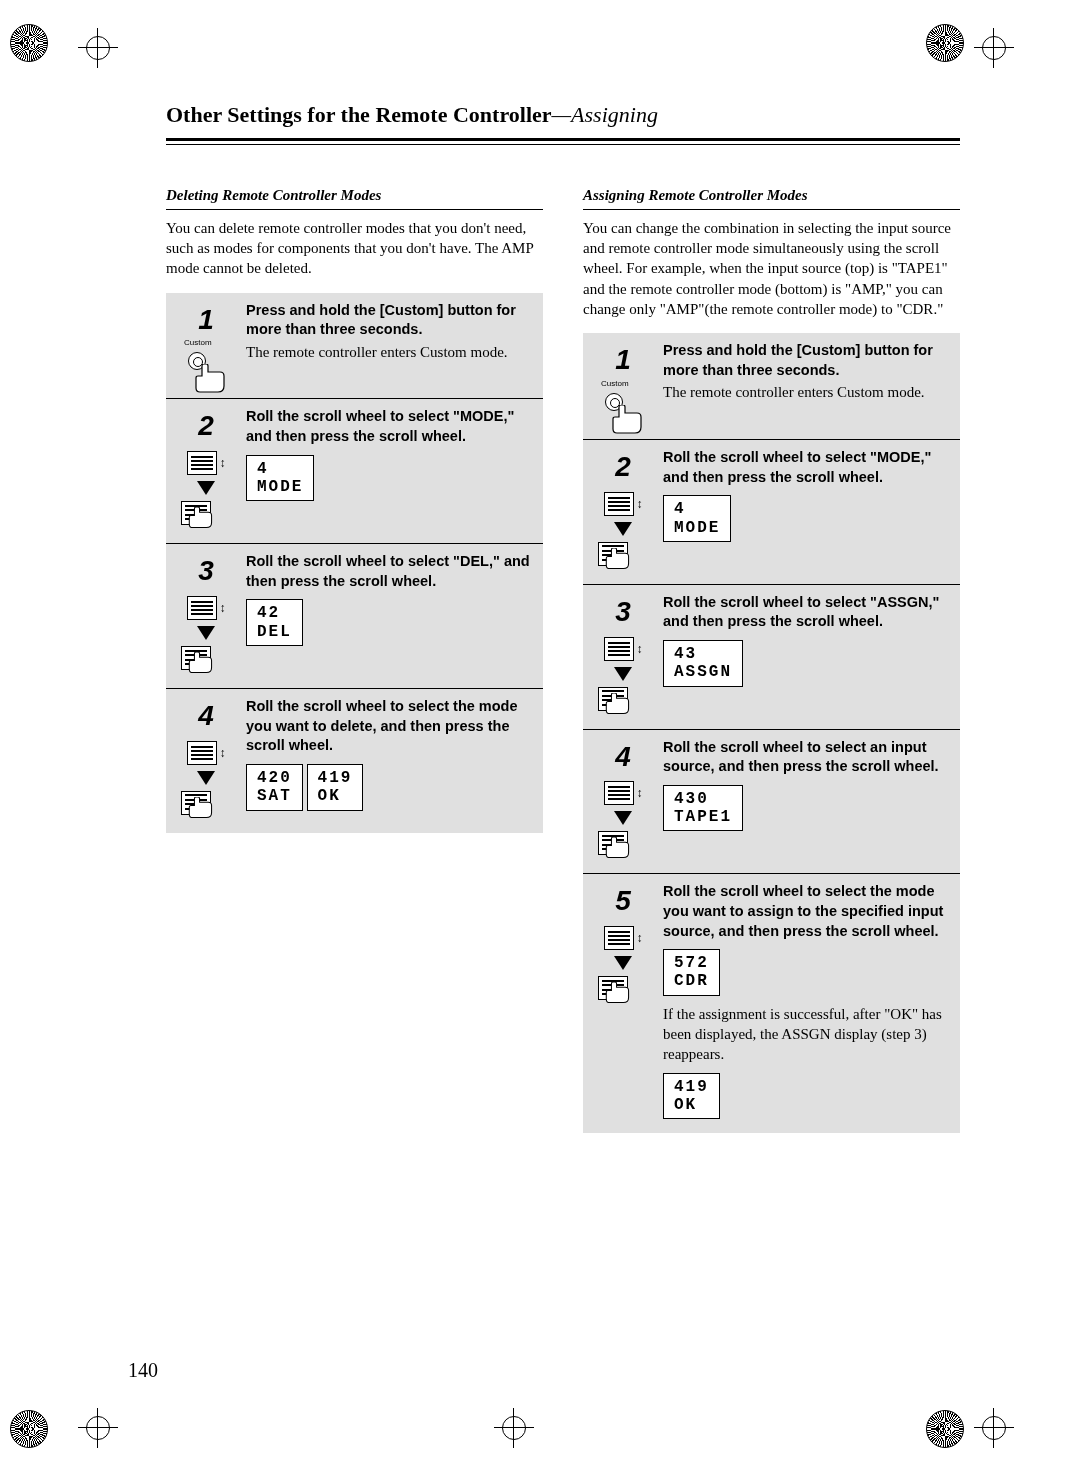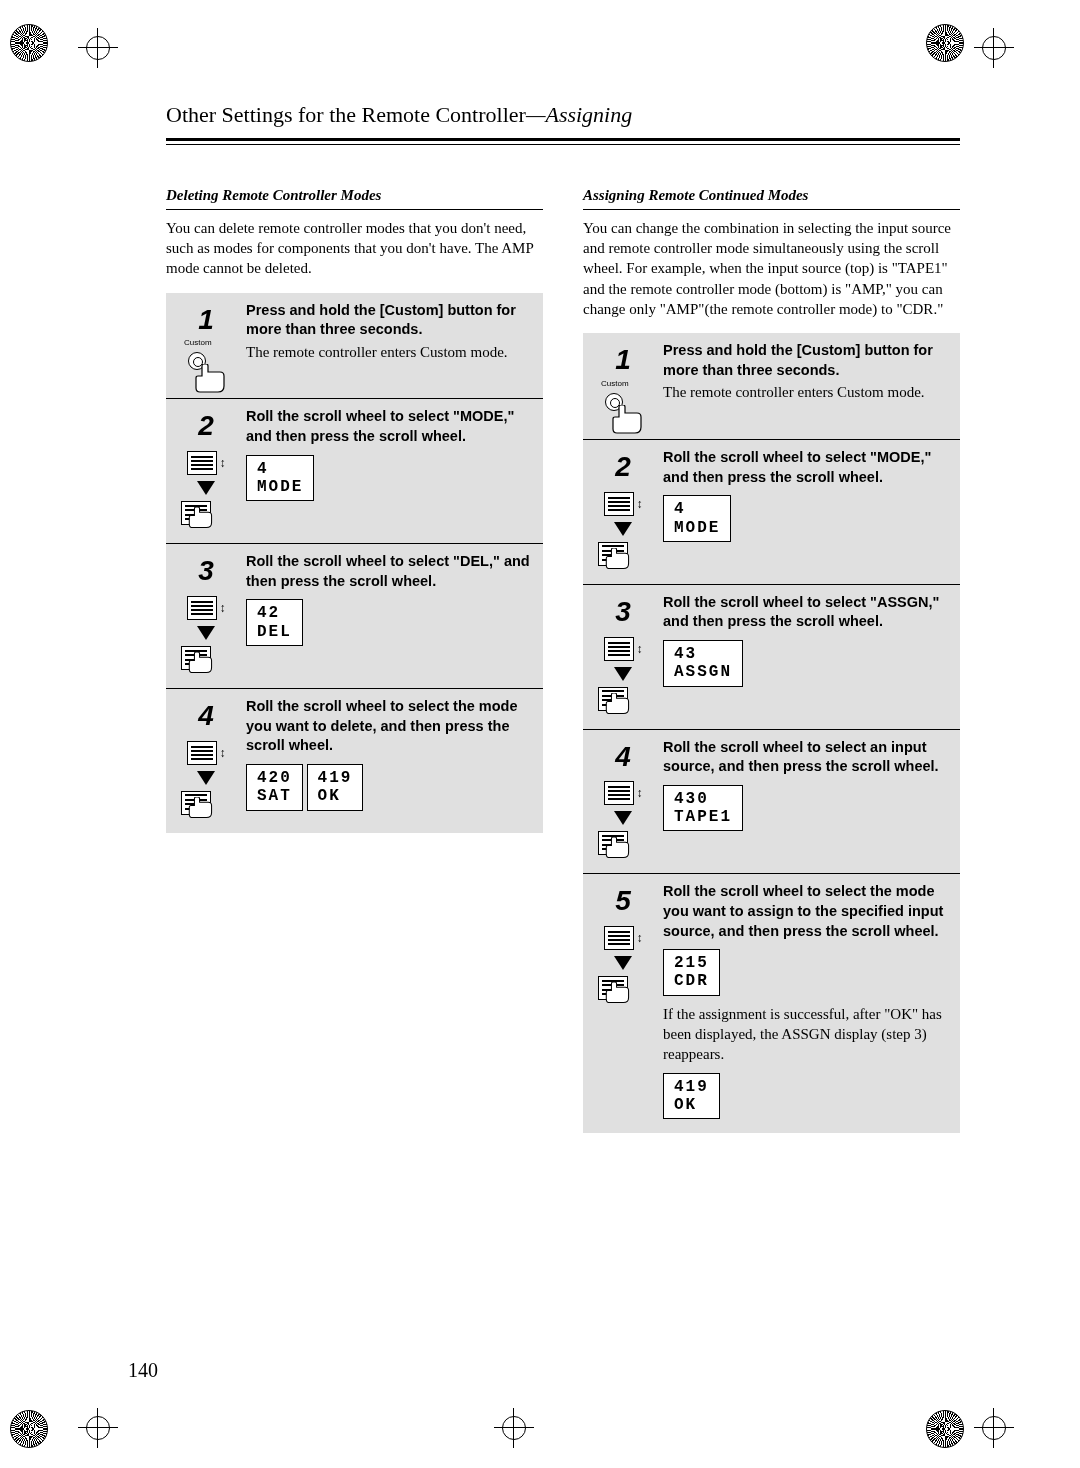--- a/index.html
+++ b/index.html
@@ -7,21 +7,21 @@
     background: #fff;
     font-family: "Times New Roman", Times, serif;
     width: 1080px;
     height: 1468px;
     position: relative;
     padding: 100px 120px 60px 166px;
     font-size: 15px;
     line-height: 1.35;
   }
   .page-title { font-size: 22px; margin-bottom: 8px; }
-  .page-title .main { font-weight: normal; }
+  .page-title .main { font-weight: bold; }
   .page-title .cont { font-style: italic; font-weight: normal; }
   .hr-thick { border: none; border-top: 3px solid #000; margin-bottom: 3px; }
   .hr-thin  { border: none; border-top: 1px solid #000; }
 
   .columns { display: flex; gap: 40px; margin-top: 40px; }
   .col { flex: 1; }
 
   .subtitle { font-weight: bold; font-style: italic; font-size: 15px; margin-bottom: 4px; }
   .sub-rule { border: none; border-top: 1px solid #000; margin-bottom: 8px; }
 
@@ -267,21 +267,21 @@
 SAT</div>
           <div class="lcd">419
 OK</div>
         </div>
       </div>
 
     </div>
   </div>
 
   <div class="col">
-    <div class="subtitle">Assigning Remote Continued Modes</div>
+    <div class="subtitle">Assigning Remote Controller Modes</div>
     <hr class="sub-rule">
     <div class="intro">You can change the combination in selecting the input source and remote controller mode simultaneously using the scroll wheel. For example, when the input source (top) is "TAPE1" and the remote controller mode (bottom) is "AMP," you can change only "AMP"(the remote controller mode) to "CDR."</div>
 
     <div class="steps">
 
       <div class="step">
         <div class="step-left">
           <div class="step-num">1</div>
           <div class="icon-custom">
             <div class="label">Custom</div>
@@ -423,21 +423,21 @@
                   <div class="l"></div>
                 </div>
               <svg viewBox="0 0 50 42" style="position:absolute;top:6px;left:6px;width:44px;height:36px;">
                   <path d="M8 2 v8 h-4 q-2 0 -2 2 v8 q0 4 4 4 h16 q6 0 6-6 v-8 q0-4 -4-4 h-10 v-4 q0-2 -2-2 h-2 q-2 0 -2 2 Z" fill="#fff" stroke="#000" stroke-width="1.2"></path>
                 </svg>
             </div>
           </div>
         </div>
         <div class="step-body">
           <div class="step-bold">Roll the scroll wheel to select the mode you want to assign to the specified input source, and then press the scroll wheel.</div>
-          <div class="lcd">215
+          <div class="lcd">572
 CDR</div>
           <div class="step-text" style="margin-top:8px">If the assignment is successful, after "OK" has been displayed, the ASSGN display (step 3) reappears.</div>
           <div class="lcd">419
 OK</div>
         </div>
       </div>
 
     </div>
   </div>
 

